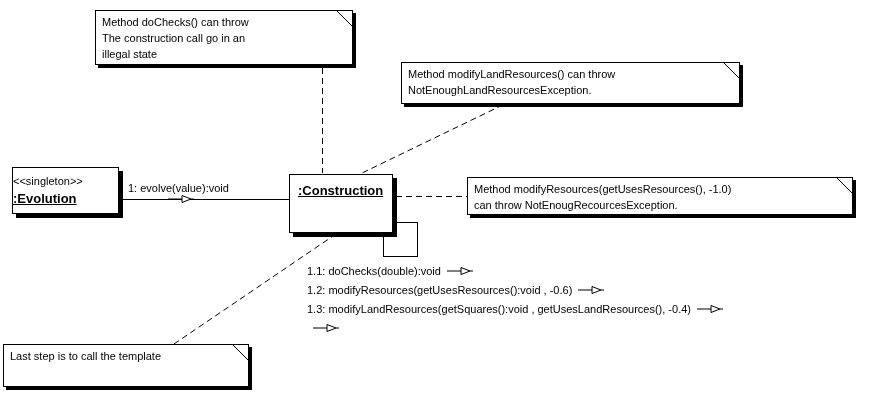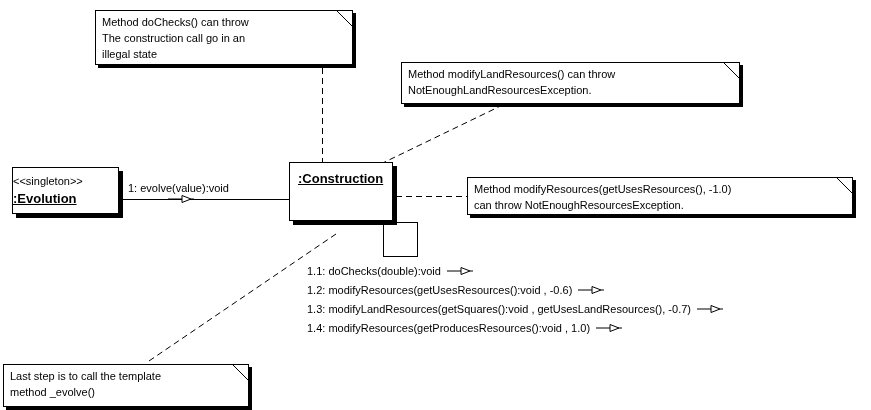--- a/index.html
+++ b/index.html
@@ -71,37 +71,36 @@
       </svg>
     <span>Method modifyLandResources() can throw</span>
     <span>NotEnoughLandResourcesException.</span>
   </div>
 
   <div class="note" style="left:467px;top:177px;width:386px;height:38px;">
     <svg class="fold" width="15" height="15">
         <line x1="0" y1="0" x2="15" y2="15" stroke="#000"></line>
       </svg>
     <span>Method modifyResources(getUsesResources(), -1.0)</span>
-    <span>can throw NotEnoughResourcesException.</span>
+    <span>can throw NotEnougRecourcesException.</span>
   </div>
 
-  <div class="note" style="left:3px;top:364px;width:246px;height:43px;">
+  <div class="note" style="left:3px;top:344px;width:246px;height:43px;">
     <svg class="fold" width="15" height="15">
         <line x1="0" y1="0" x2="15" y2="15" stroke="#000"></line>
       </svg>
     <span>Last step is to call the template</span>
-    <span>method _evolve()</span>
   </div>
 
   <div class="obj obj-center" style="left:12px;top:167px;width:107px;height:47px;">
     <span class="stereotype">&lt;&lt;singleton&gt;&gt;</span>
     <span class="name">:Evolution</span>
   </div>
 
-  <div class="obj obj-topleft" style="left:289px;top:162px;width:104px;height:59px;padding-left:8px;">
+  <div class="obj obj-topleft" style="left:289px;top:174px;width:104px;height:59px;padding-left:8px;">
     <span class="name">:Construction</span>
   </div>
 
   <div class="msg" style="left:128px;top:182px;">
     <span>1: evolve(value):void</span>
     <svg class="arrow" width="26" height="10">
       <line x1="0" y1="5" x2="14" y2="5" stroke="#000"></line>
       <path d="M14 1.5 L23 5 L14 8.5 Z" fill="#fff" stroke="#000"></path>
       <line x1="23" y1="5" x2="26" y2="5" stroke="#000"></line>
     </svg>
@@ -118,29 +117,28 @@
     </div>
     <div class="msg-row">
       <span>1.2: modifyResources(getUsesResources():void , -0.6)</span>
       <svg class="arrow" width="26" height="10">
         <line x1="0" y1="5" x2="14" y2="5" stroke="#000"></line>
         <path d="M14 1.5 L23 5 L14 8.5 Z" fill="#fff" stroke="#000"></path>
         <line x1="23" y1="5" x2="26" y2="5" stroke="#000"></line>
       </svg>
     </div>
     <div class="msg-row">
-      <span>1.3: modifyLandResources(getSquares():void , getUsesLandResources(), -0.7)</span>
+      <span>1.3: modifyLandResources(getSquares():void , getUsesLandResources(), -0.4)</span>
       <svg class="arrow" width="26" height="10">
         <line x1="0" y1="5" x2="14" y2="5" stroke="#000"></line>
         <path d="M14 1.5 L23 5 L14 8.5 Z" fill="#fff" stroke="#000"></path>
         <line x1="23" y1="5" x2="26" y2="5" stroke="#000"></line>
       </svg>
     </div>
     <div class="msg-row">
-      <span>1.4: modifyResources(getProducesResources():void , 1.0)</span>
       <svg class="arrow" width="26" height="10">
         <line x1="0" y1="5" x2="14" y2="5" stroke="#000"></line>
         <path d="M14 1.5 L23 5 L14 8.5 Z" fill="#fff" stroke="#000"></path>
         <line x1="23" y1="5" x2="26" y2="5" stroke="#000"></line>
       </svg>
     </div>
   </div>
 
 </div>
 

